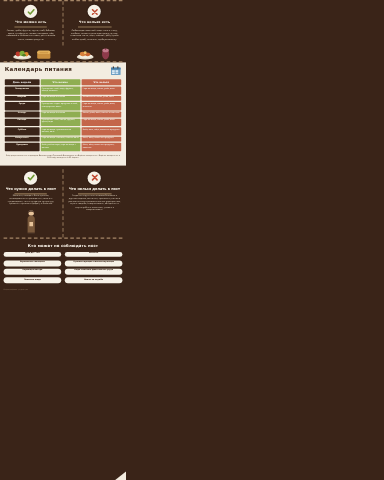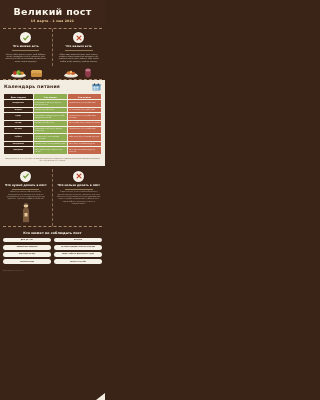--- a/index.html
+++ b/index.html
@@ -68,24 +68,20 @@
         color:#3a2418;text-align:center;font-weight:bold;}
   .footer{padding:3px 3px 2px;font-size:1.4px;color:#8e775f;letter-spacing:.1px;}
   .corner{position:absolute;right:0;bottom:0;width:0;height:0;
           border-left:9px solid transparent;border-bottom:7px solid #f3ece0;}
 </style>
 </head>
 <body>
 
 <div class="page">
 
-  <div class="header">
-    <div class="title">Великий пост</div>
-    <div class="subtitle">15 марта - 1 мая 2021</div>
-  </div>
   <div class="dashline"></div>
 
   <div class="cmp">
     <div class="col left">
       <div class="badge">
         <svg width="8" height="8" viewBox="0 0 16 16">
             <path d="M3.4 8.3l3 3.1 6.1-7.1" fill="none" stroke="#6f9a33" stroke-width="2.6" stroke-linecap="round" stroke-linejoin="round"></path>
           </svg>
       </div>
       <div class="cmp-title">Что можно есть</div>

